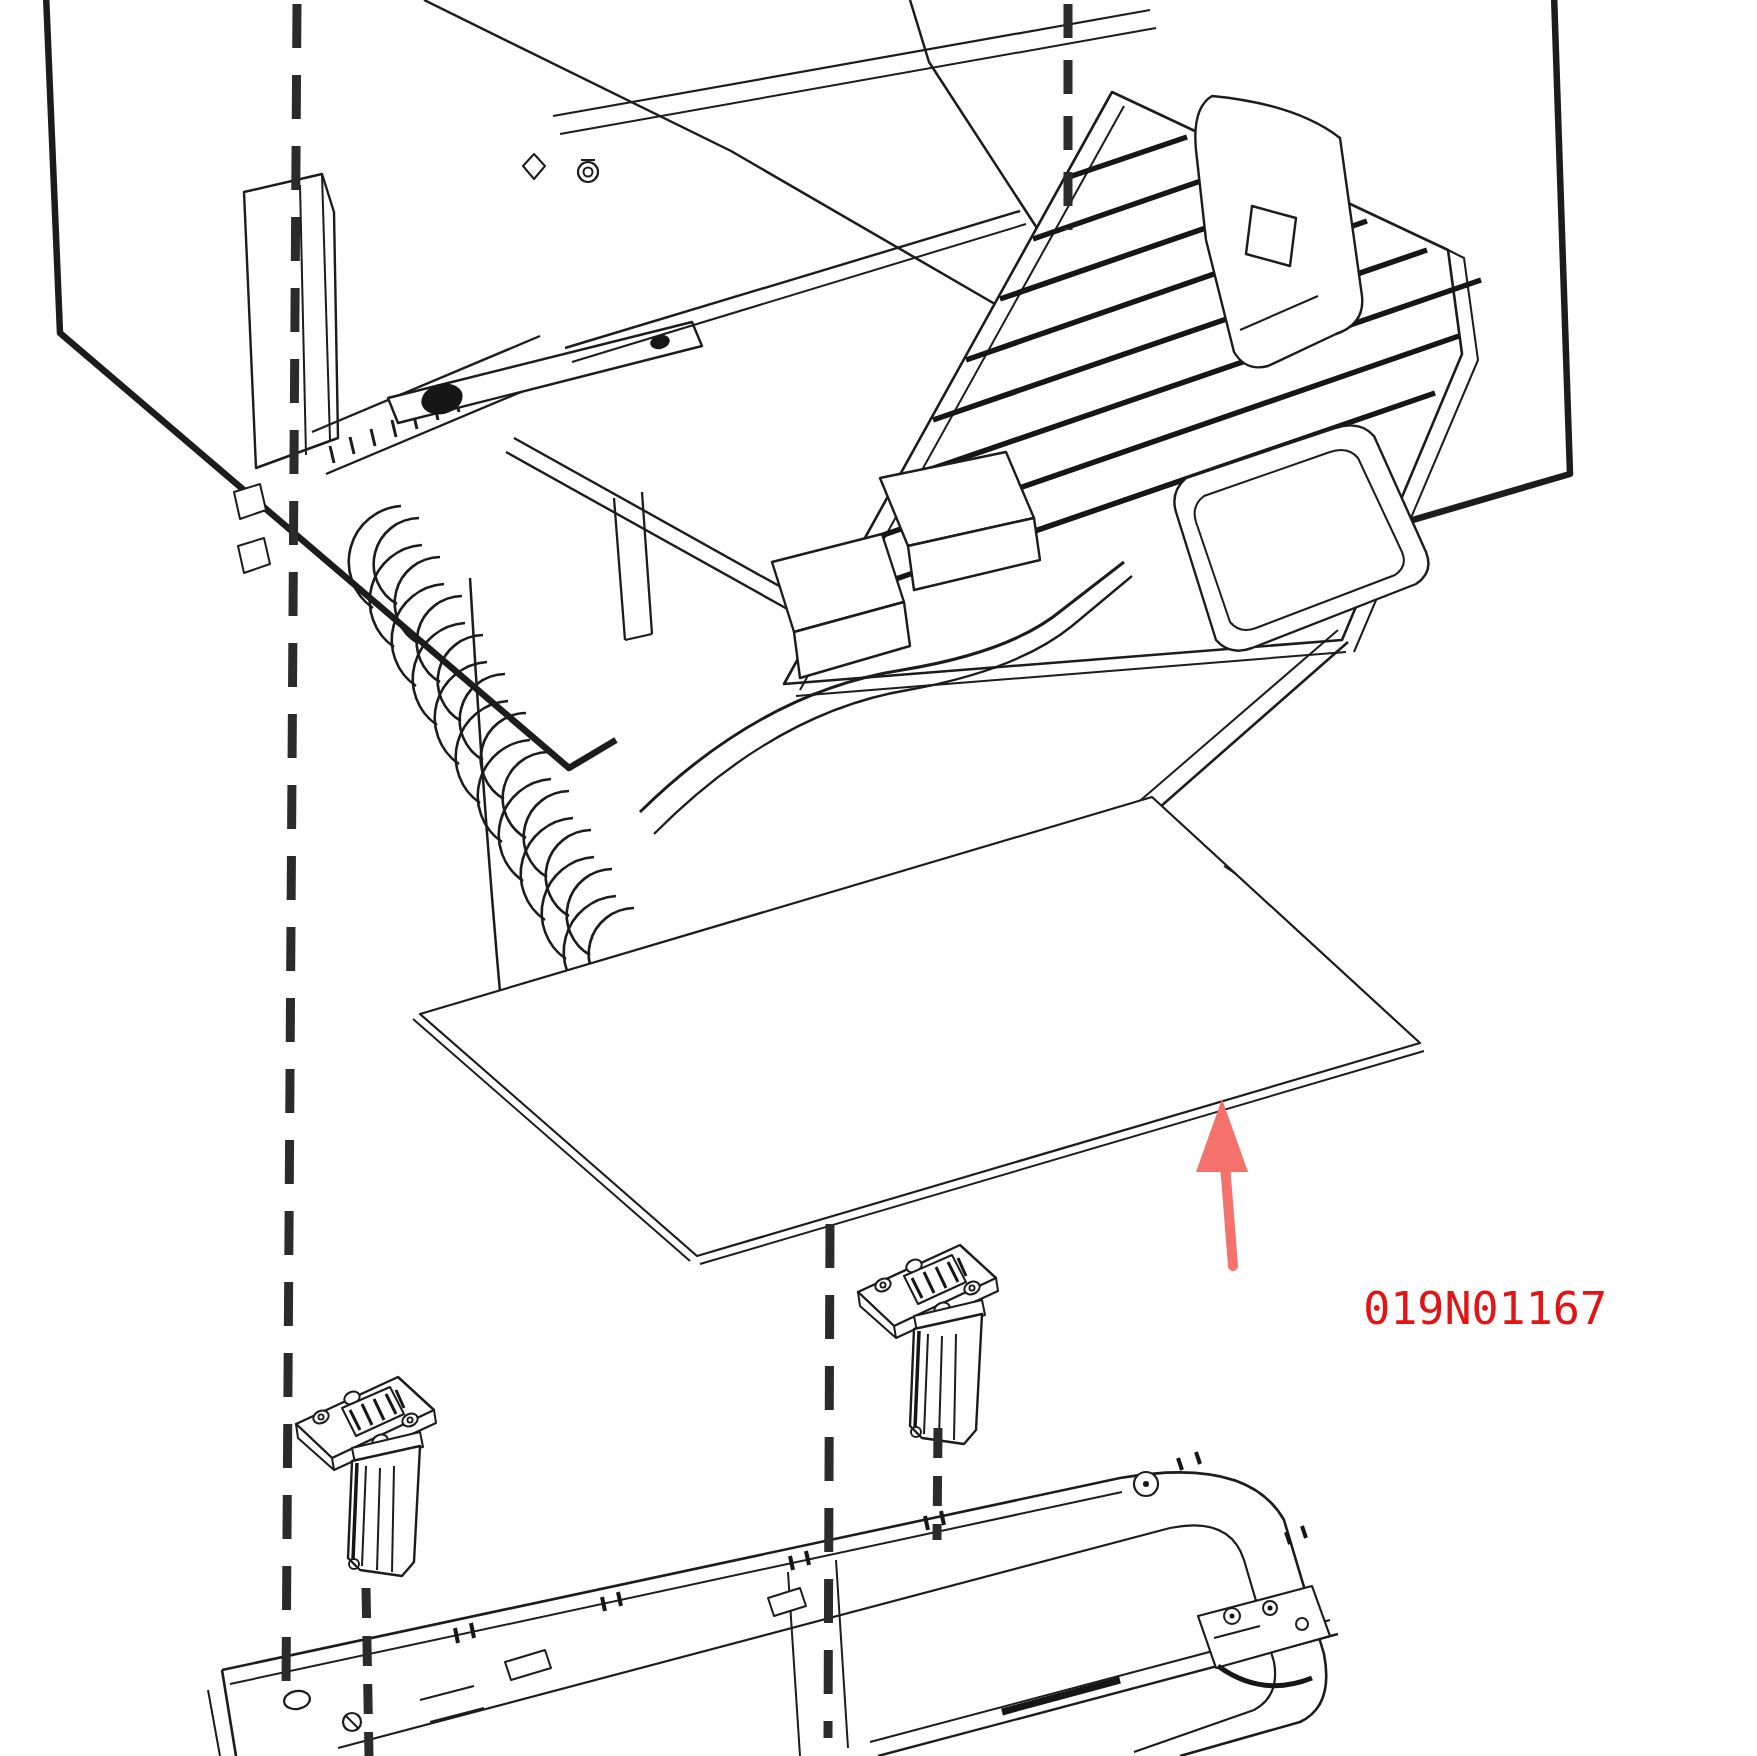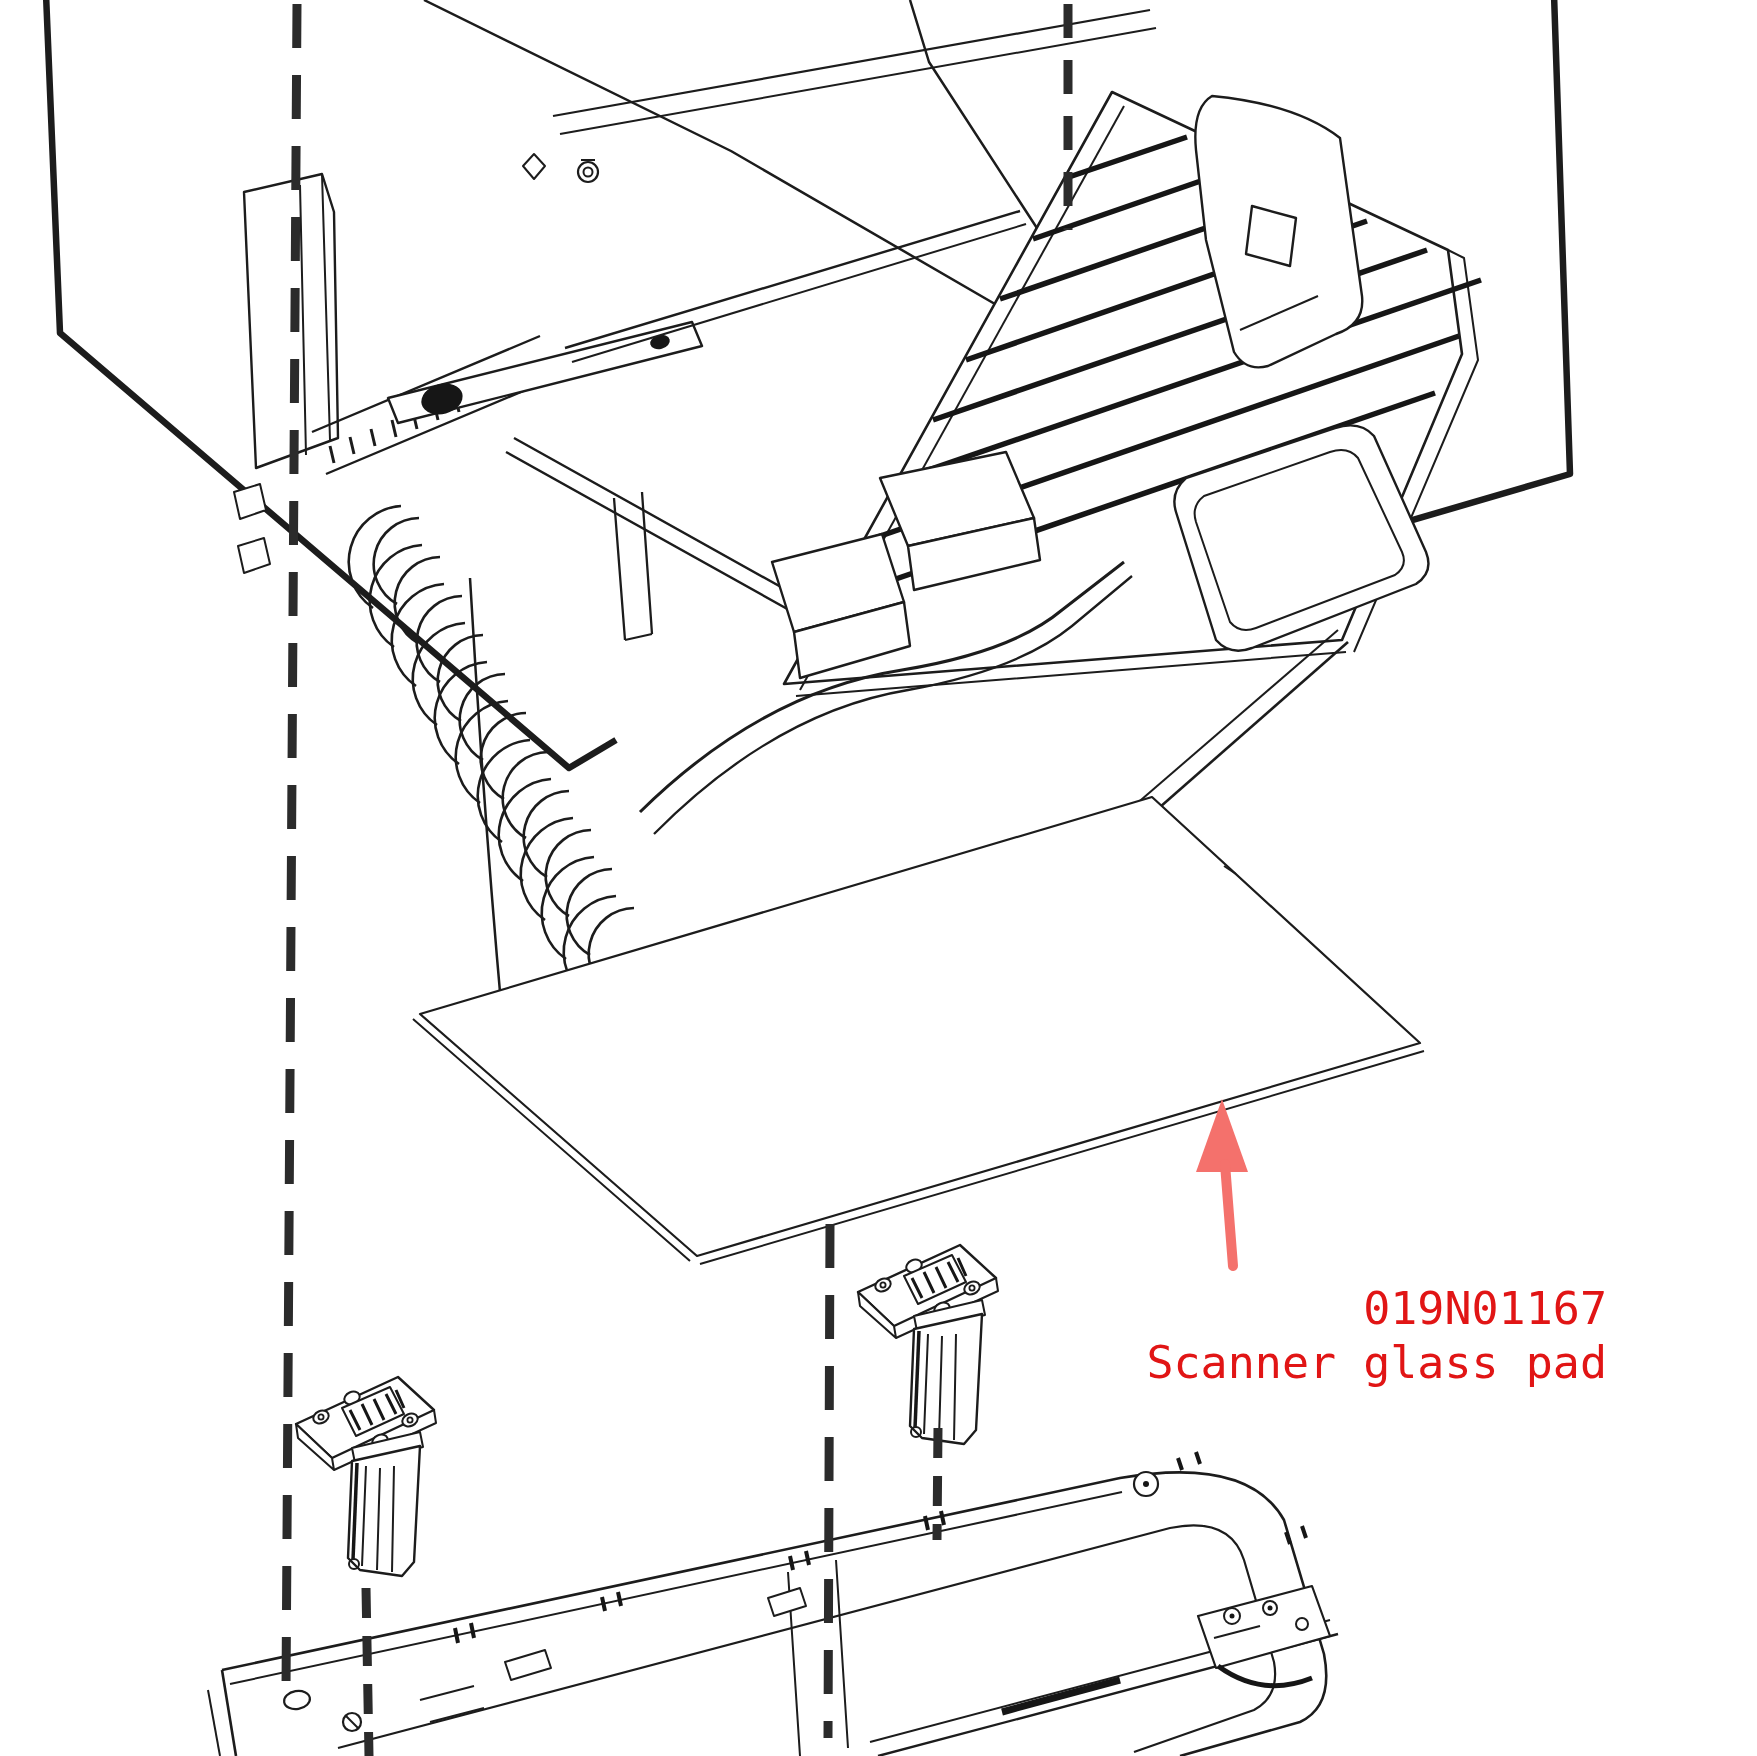--- a/index.html
+++ b/index.html
@@ -238,15 +238,14 @@
   </g>
 
   <g>
     <polygon points="1222,1099 1196,1172 1248,1172" fill="#f4716c"></polygon>
     <line x1="1225" y1="1164" x2="1233" y2="1266" stroke="#f4716c" stroke-width="10" stroke-linecap="round"></line>
   </g>
 </svg>
 
 <div id="part-callout">
   <div>019N01167</div>
-  <div>Scanner glass pad</div>
 </div>
 </div>
 
 </body></html>

